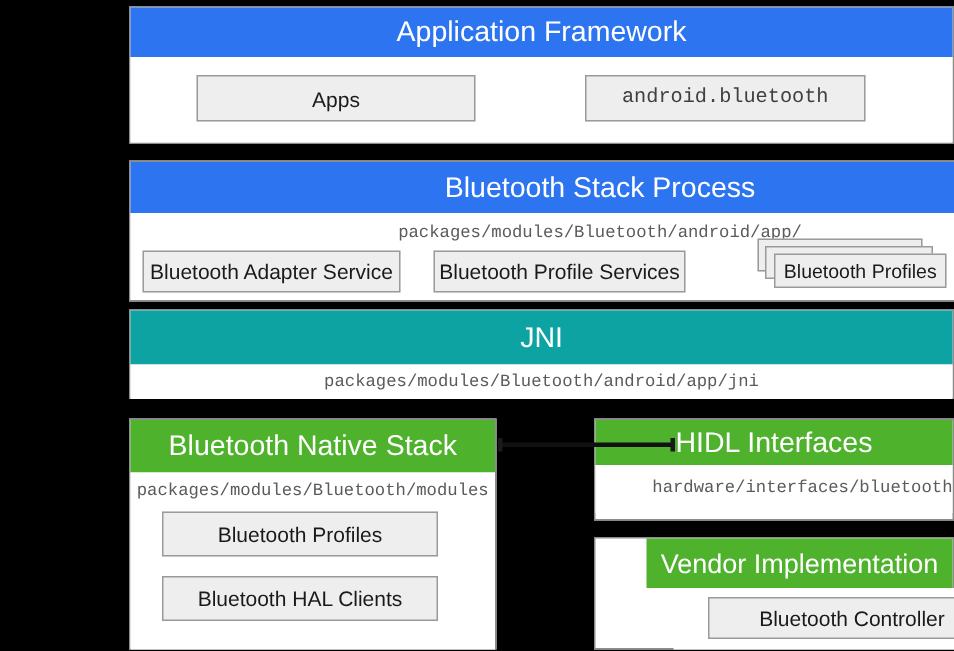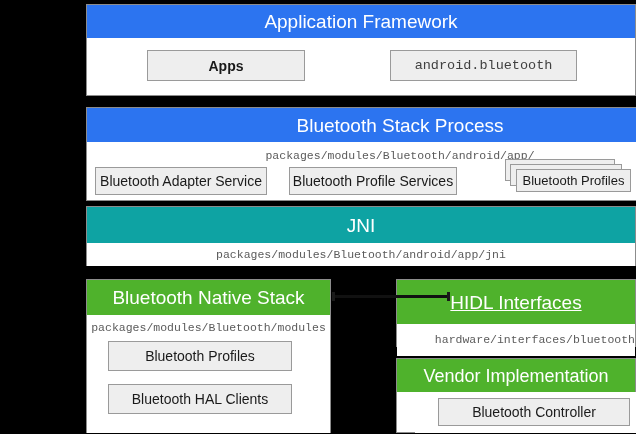--- a/index.html
+++ b/index.html
@@ -74,21 +74,21 @@
   .gbox.mono {
     font-family: "Liberation Mono", "DejaVu Sans Mono", monospace;
     font-size: 13.5px;
     color: #404040;
   }
 
   
   #p1 { left: 0; top: 4px; width: 550px; height: 92px; }
   #p1 .panel-header { height: 33px; }
   #p1 .panel-body  { height: 57px; }
-  #p1-apps     { position: absolute; left: 60px;  top: 12px; width: 158px; height: 31px; font-weight: bold; }
+  #p1-apps     { position: absolute; left: 44px;  top: 12px; width: 186px; height: 31px; }
   #p1-api      { position: absolute; left: 303px; top: 12px; width: 187px; height: 31px; }
 
   
   #p2 { left: 0; top: 107px; width: 628px; height: 94px; }
   #p2 .panel-header { height: 34px; }
   #p2 .panel-body  { height: 58px; }
   #p2-path { position: absolute; left: 0; top: 8px; width: 100%; }
   #p2-adapter { position: absolute; left: 8px;   top: 25px; width: 172px; height: 28px; }
   #p2-profsvc { position: absolute; left: 202px; top: 25px; width: 168px; height: 28px; }
 
@@ -121,25 +121,25 @@
   
   #p4 { left: 0; top: 279px; width: 245px; height: 154px; }
   #p4 .panel-header { height: 35px; }
   #p4 .panel-body  { height: 118px; }
   #p4-path { position: absolute; left: 0; top: 7px; width: 100%; }
   #p4-profiles { position: absolute; left: 21px; top: 26px; width: 184px; height: 30px; }
   #p4-hal      { position: absolute; left: 21px; top: 69px; width: 184px; height: 30px; }
 
   
   #p5 { left: 310px; top: 279px; width: 240px; height: 68px; }
-  #p5 .panel-header { height: 44px; text-decoration: underline; }
+  #p5 .panel-header { height: 30px; }
   #p5 .panel-body  { height: 32px; display: flex; align-items: center; justify-content: flex-end; }
 
   
-  #p6 { left: 310px; top: 358px; width: 240px; height: 75px; }
+  #p6 { left: 310px; top: 358px; width: 240px; height: 75px; padding-left: 34px; }
   #p6 .panel-header { height: 33px; font-size: 18px; }
   #p6 .panel-body  { height: 41px; margin-left: 18px; }
   #p6-ctrl { position: absolute; left: 23px; top: 6px; width: 192px; height: 28px; }
 
   
   #connector {
     position: absolute;
     left: 246px;
     top: 295px;
     width: 118px;

